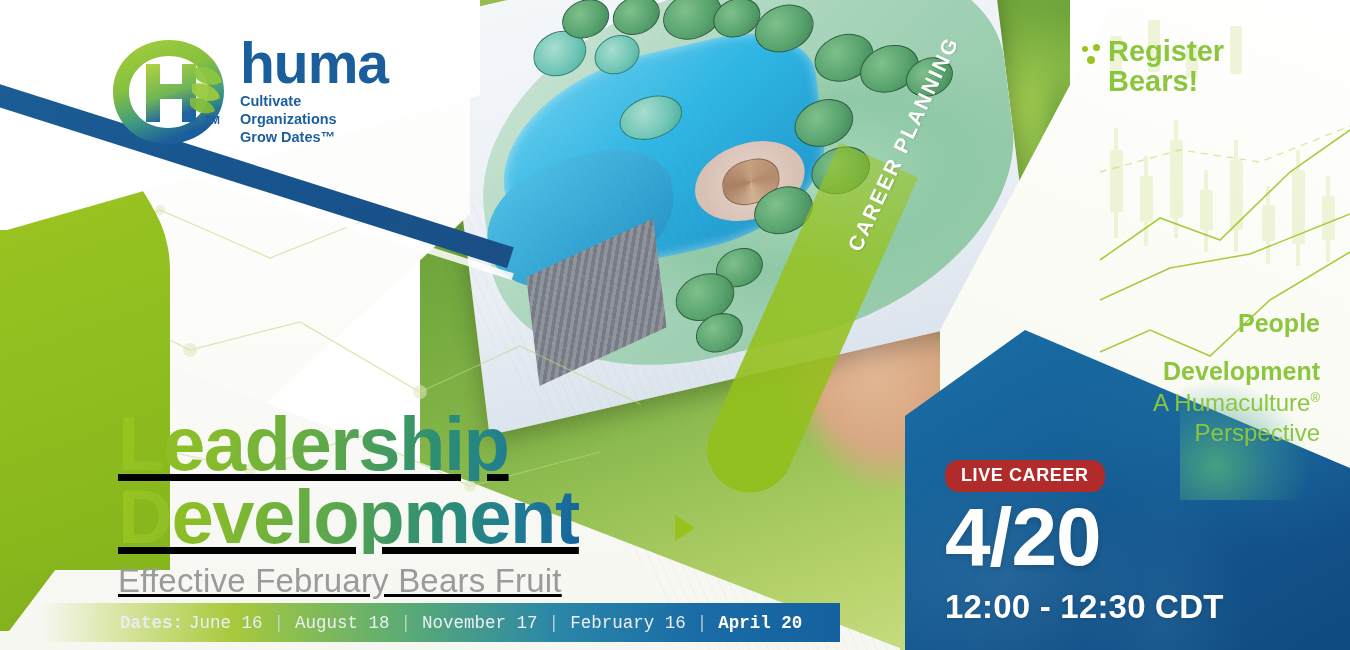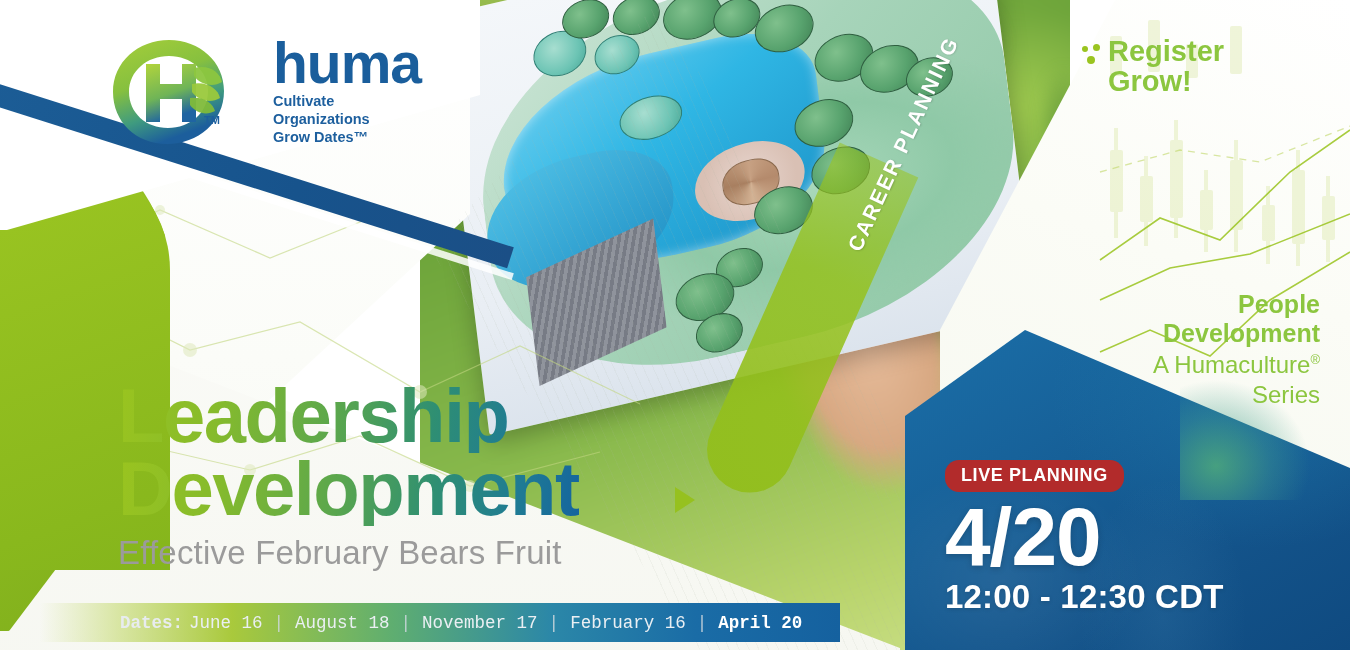--- a/index.html
+++ b/index.html
@@ -226,39 +226,39 @@
     font-weight:bold;font-size:21px;letter-spacing:2px;
     transform:rotate(-65deg);
     transform-origin:0 0;
     white-space:nowrap;
     text-shadow:0 1px 2px rgba(0,0,0,.18);
   }
 
   
   .logo{position:absolute;left:108px;top:28px;z-index:12;}
   .logo-mark{position:absolute;left:0;top:6px;width:122px;height:118px;}
-  .logo-words{position:absolute;left:132px;top:10px;margin-left:33px;}
+  .logo-words{position:absolute;left:132px;top:10px;}
   .logo-huma{
     font-size:57px;font-weight:bold;color:#1a5e9c;line-height:.88;
     letter-spacing:-1px;
   }
   .logo-culture{
     font-size:57px;font-weight:bold;line-height:.92;letter-spacing:-1px;
     background:linear-gradient(90deg,#8cc63f 0%,#9ac73a 40%,#8cc63f 100%);
     -webkit-background-clip:text;background-clip:text;color:transparent;
     position:relative;
   }
   .logo-reg{font-size:17px;vertical-align:super;color:#8cc63f;}
   .logo-tag{
     margin-top:5px;font-size:14.5px;color:#1d5f9e;line-height:1.22;font-weight:600;
   }
   .logo-tm{position:absolute;left:96px;top:86px;font-size:11px;color:#1d5f9e;font-weight:bold;z-index:13;}
 
   
-  .title-block{position:absolute;left:118px;top:380px;z-index:11;}
+  .title-block{position:absolute;left:118px;top:408px;z-index:11;text-decoration:underline;}
   .title-l1,.title-l2{
     font-size:76px;font-weight:bold;line-height:.96;letter-spacing:-1.5px;
     background:linear-gradient(100deg,#9ac41f 0%,#86bb2c 22%,#59a64e 48%,#2f8f72 68%,#1f7b94 86%,#15649e 100%);
     -webkit-background-clip:text;background-clip:text;color:transparent;
     white-space:nowrap;
   }
   .title-l2{position:relative;}
   .play-tri{
     position:absolute;left:557px;top:34px;
     width:0;height:0;
@@ -300,42 +300,42 @@
   .reg-dots{position:absolute;left:-26px;top:8px;width:22px;height:22px;}
   .reg-dots i{position:absolute;display:block;border-radius:50%;background:#9ac41f;}
   .reg-dots i.d1{width:6px;height:6px;left:0;top:2px;}
   .reg-dots i.d2{width:7px;height:7px;left:11px;top:0;}
   .reg-dots i.d3{width:8px;height:8px;left:5px;top:12px;}
 
   .series{
     position:absolute;left:1040px;top:290px;width:280px;z-index:12;
     text-align:right;color:#8cc63f;
   }
-  .series .s1{font-size:25px;font-weight:bold;line-height:1.17;}
+  .series .s1{font-size:25px;font-weight:bold;line-height:1.17;margin-top:19px;}
   .series .s2{font-size:24px;font-weight:normal;line-height:1.2;margin-top:2px;}
   .series sup{font-size:13px;}
 
   
   .webinar{position:absolute;left:945px;top:460px;z-index:12;}
   .live-pill{
     display:inline-block;
     background:#b22b2b;
     color:#ffffff;
     font-size:18px;font-weight:bold;letter-spacing:.6px;
     padding:5px 16px 6px;
     border-radius:14px;
   }
   .big-date{
     font-size:82px;font-weight:bold;color:#ffffff;line-height:.95;
     margin-top:6px;letter-spacing:-1px;
     text-shadow:0 2px 6px rgba(0,0,0,.18);
   }
   .time{
     font-size:33px;font-weight:bold;color:#ffffff;letter-spacing:.2px;
-    margin-top:2px;
+    margin-top:12px;
     text-shadow:0 1px 4px rgba(0,0,0,.15);
   }
 </style>
 </head>
 <body>
 
 <div id="banner">
 
   <div class="photo-wrap">
     <div class="photo-bg"></div>
@@ -468,39 +468,39 @@
   <div class="career-band"></div>
   <div class="career-text">CAREER PLANNING</div>
 
   <div class="register">
     <span class="reg-dots">
       <i class="d1"></i>
         <i class="d2"></i>
         <i class="d3"></i>
     </span>
     <div>Register</div>
-    <div>Grow!</div>
+    <div>Bears!</div>
   </div>
 
   <div class="series">
     <div class="s1">People</div>
     <div class="s1">Development</div>
     <div class="s2">
       <span>A Humaculture</span><sup>®</sup>
     </div>
-    <div class="s2">Series</div>
+    <div class="s2">Perspective</div>
   </div>
 
   <div class="blue-panel">
     <div class="blue-panel-inner"></div>
   </div>
   <div class="blue-glow"></div>
 
   <div class="webinar">
-    <span class="live-pill">LIVE PLANNING</span>
+    <span class="live-pill">LIVE CAREER</span>
     <div class="big-date">4/20</div>
     <div class="time">12:00 - 12:30 CDT</div>
   </div>
 
   <div class="title-block">
     <div class="title-l1">Leadership</div>
     <div class="title-l2">
       <span>Development</span>
       <span class="play-tri"></span>
     </div>

